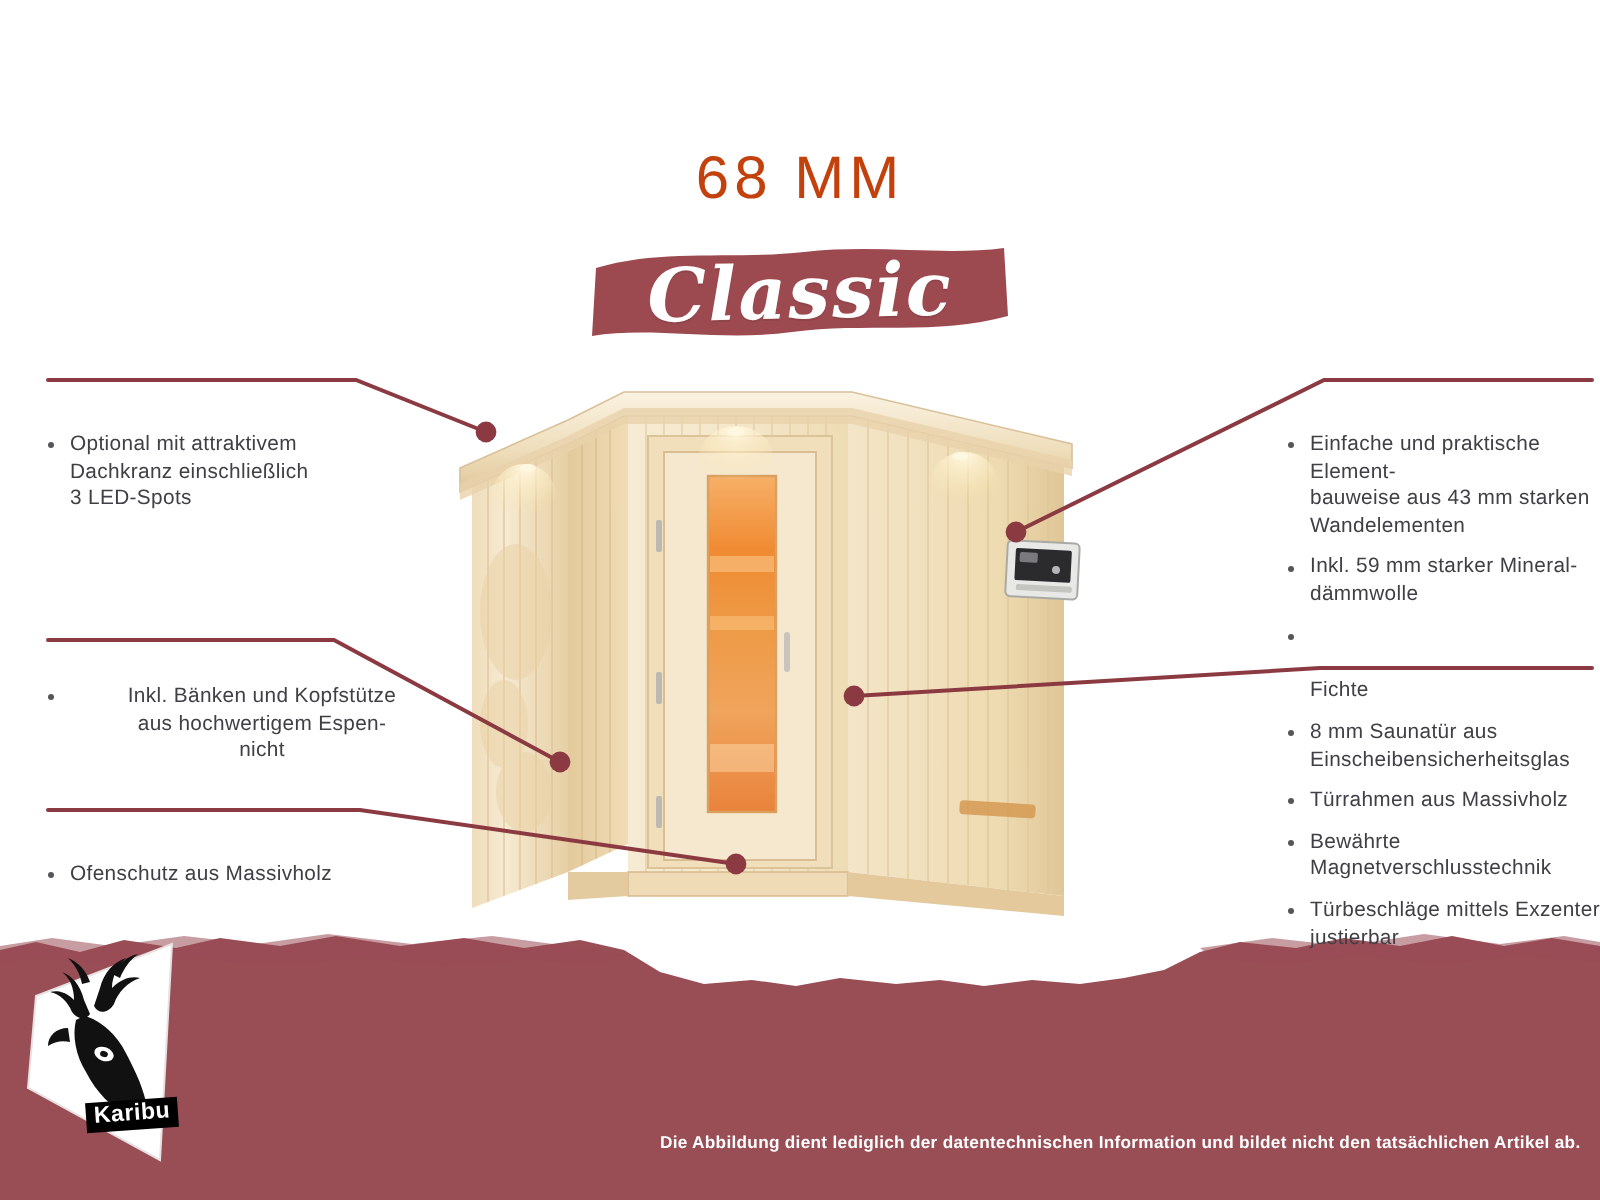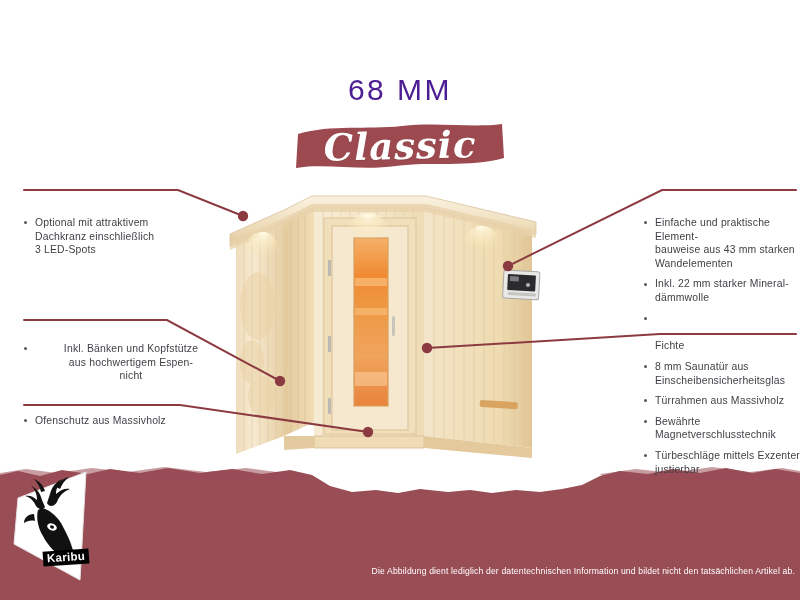--- a/index.html
+++ b/index.html
@@ -5,21 +5,21 @@
   html,body{margin:0;padding:0;}
   body{
     width:800px;height:600px;overflow:hidden;
     background:#ffffff;
     font-family:"Liberation Sans", sans-serif;
     position:relative;
   }
   #stage{position:absolute;inset:0;width:800px;height:600px;overflow:hidden;background:#fff;}
   .mm-title{
     position:absolute;left:0;top:73px;width:800px;text-align:center;
-    font-size:30px;letter-spacing:2.5px;color:#4c1d95;font-weight:400;
+    font-size:30px;letter-spacing:2.5px;color:#c2410c;font-weight:400;
   }
   .badge-wrap{position:absolute;left:292px;top:118px;width:216px;height:55px;}
   .badge-svg{position:absolute;left:0;top:0;}
   .badge-text{
     position:absolute;left:0;top:0;width:216px;height:55px;
     display:flex;align-items:center;justify-content:center;
     color:#ffffff;font-family:"DejaVu Serif",serif;font-style:italic;
     font-size:37px;font-weight:700;letter-spacing:1px;
     transform:rotate(-1.4deg);
     text-shadow:0 1px 0 rgba(0,0,0,.08);
@@ -45,22 +45,22 @@
 
   
   #sauna{position:absolute;left:228px;top:186px;width:330px;height:290px;}
   #sauna svg{display:block;}
 
   
   #band{position:absolute;left:0;top:440px;width:800px;height:160px;}
 
   .disclaimer{
     position:absolute;left:330px;top:566px;width:465px;
-    font-size:8.6px;font-weight:400;color:#ffffff;letter-spacing:.15px;
-    font-family:"Liberation Sans",sans-serif;text-align:right;
+    font-size:8.6px;font-weight:700;color:#ffffff;letter-spacing:.15px;
+    font-family:"Liberation Sans",sans-serif;text-align:left;
   }
 
   
   #logo{position:absolute;left:12px;top:470px;width:98px;height:112px;}
   .logo-name{
     position:absolute;left:31px;top:80px;
     background:#000;color:#fff;font-size:11.5px;font-weight:700;
     padding:1px 4px 2px 4px;letter-spacing:.3px;
     font-family:"Liberation Sans",sans-serif;
     transform:rotate(-4deg);
@@ -278,37 +278,37 @@
   <div class="ann ann-left" style="top:322px;width:205px;text-align:center;">
     <ul>
       <li>
         <span>Inkl. Bänken und Kopfstütze</span><br>
         <span>aus hochwertigem Espen-</span><br>
         <span>nicht</span>
       </li>
     </ul>
   </div>
 
-  <div class="ann ann-left" style="top:394px;width:205px;">
+  <div class="ann ann-left" style="top:411px;width:205px;">
     <ul>
       <li>
         <span>Ofenschutz aus Massivholz</span>
       </li>
     </ul>
   </div>
 
   <div class="ann ann-right" style="top:196px;">
     <ul>
       <li>
         <span>Einfache und praktische Element-</span><br>
         <span>bauweise aus 43 mm starken</span><br>
         <span>Wandelementen</span>
       </li>
       <li>
-        <span>Inkl. 22 mm starker Mineral-</span><br>
+        <span>Inkl. 59 mm starker Mineral-</span><br>
         <span>dämmwolle</span>
       </li>
       <li>
         <br>
         <br>
         <span>Fichte</span>
       </li>
     </ul>
   </div>
 

